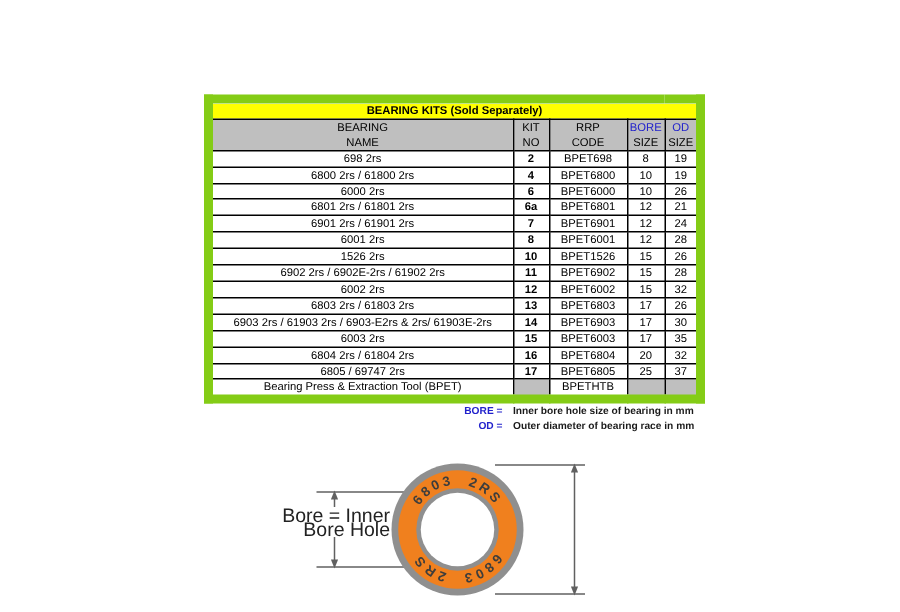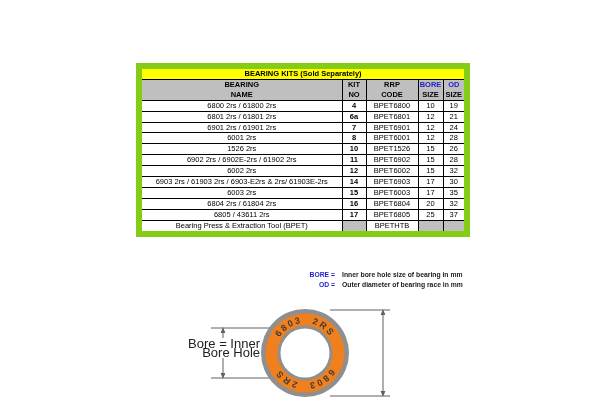--- a/index.html
+++ b/index.html
@@ -23,21 +23,21 @@
   }
   .sheet-table td{
     border:1px solid #000;text-align:center;vertical-align:middle;
     padding:0;height:9.9px;line-height:9.9px;font-size:7.5px;color:#000;
     overflow:hidden;white-space:nowrap;
   }
   .title-cell{
     background:var(--title-bg);font-weight:bold;font-size:8px;height:9.5px;line-height:9.5px;
   }
   .header-cell{
-    background:var(--header-bg);font-weight:bold;font-size:7.5px;
+    background:var(--header-bg);font-weight:normal;font-size:7.5px;
     height:21px;line-height:9.8px;
   }
   .header-cell .hl{display:block;}
   .header-cell .blue{color:var(--accent-blue);}
   .kit-col{font-weight:bold;}
   .gray-cell{background:var(--header-bg);}
 
   
   .notes{position:absolute;left:240px;top:270px;width:230px;}
   .note-row{display:flex;align-items:baseline;line-height:9.5px;font-size:6.8px;font-weight:bold;}
@@ -95,27 +95,41 @@
           <span class="hl">SIZE</span>
         </td>
         <td class="header-cell">
           <span class="hl blue">OD</span>
           <span class="hl">SIZE</span>
         </td>
       </tr>
     </thead>
     <tbody>
         <tr>
+      <td>698 2rs</td>
+      <td class="kit-col">2</td>
+      <td>BPET698</td>
+      <td>8</td>
+      <td>19</td>
+    </tr>
+        <tr>
       <td>6800 2rs / 61800 2rs</td>
       <td class="kit-col">4</td>
       <td>BPET6800</td>
       <td>10</td>
       <td>19</td>
     </tr>
         <tr>
+      <td>6000 2rs</td>
+      <td class="kit-col">6</td>
+      <td>BPET6000</td>
+      <td>10</td>
+      <td>26</td>
+    </tr>
+        <tr>
       <td>6801 2rs / 61801 2rs</td>
       <td class="kit-col">6a</td>
       <td>BPET6801</td>
       <td>12</td>
       <td>21</td>
     </tr>
         <tr>
       <td>6901 2rs / 61901 2rs</td>
       <td class="kit-col">7</td>
       <td>BPET6901</td>
@@ -144,20 +158,27 @@
       <td>28</td>
     </tr>
         <tr>
       <td>6002 2rs</td>
       <td class="kit-col">12</td>
       <td>BPET6002</td>
       <td>15</td>
       <td>32</td>
     </tr>
         <tr>
+      <td>6803 2rs / 61803 2rs</td>
+      <td class="kit-col">13</td>
+      <td>BPET6803</td>
+      <td>17</td>
+      <td>26</td>
+    </tr>
+        <tr>
       <td>6903 2rs / 61903 2rs / 6903-E2rs &amp; 2rs/ 61903E-2rs</td>
       <td class="kit-col">14</td>
       <td>BPET6903</td>
       <td>17</td>
       <td>30</td>
     </tr>
         <tr>
       <td>6003 2rs</td>
       <td class="kit-col">15</td>
       <td>BPET6003</td>
@@ -165,21 +186,21 @@
       <td>35</td>
     </tr>
         <tr>
       <td>6804 2rs / 61804 2rs</td>
       <td class="kit-col">16</td>
       <td>BPET6804</td>
       <td>20</td>
       <td>32</td>
     </tr>
         <tr>
-      <td>6805 / 43611 2rs</td>
+      <td>6805 / 69747 2rs</td>
       <td class="kit-col">17</td>
       <td>BPET6805</td>
       <td>25</td>
       <td>37</td>
     </tr>
       </tbody>
     <tfoot>
       <tr>
         <td>Bearing Press &amp; Extraction Tool (BPET)</td>
         <td class="gray-cell"></td>

